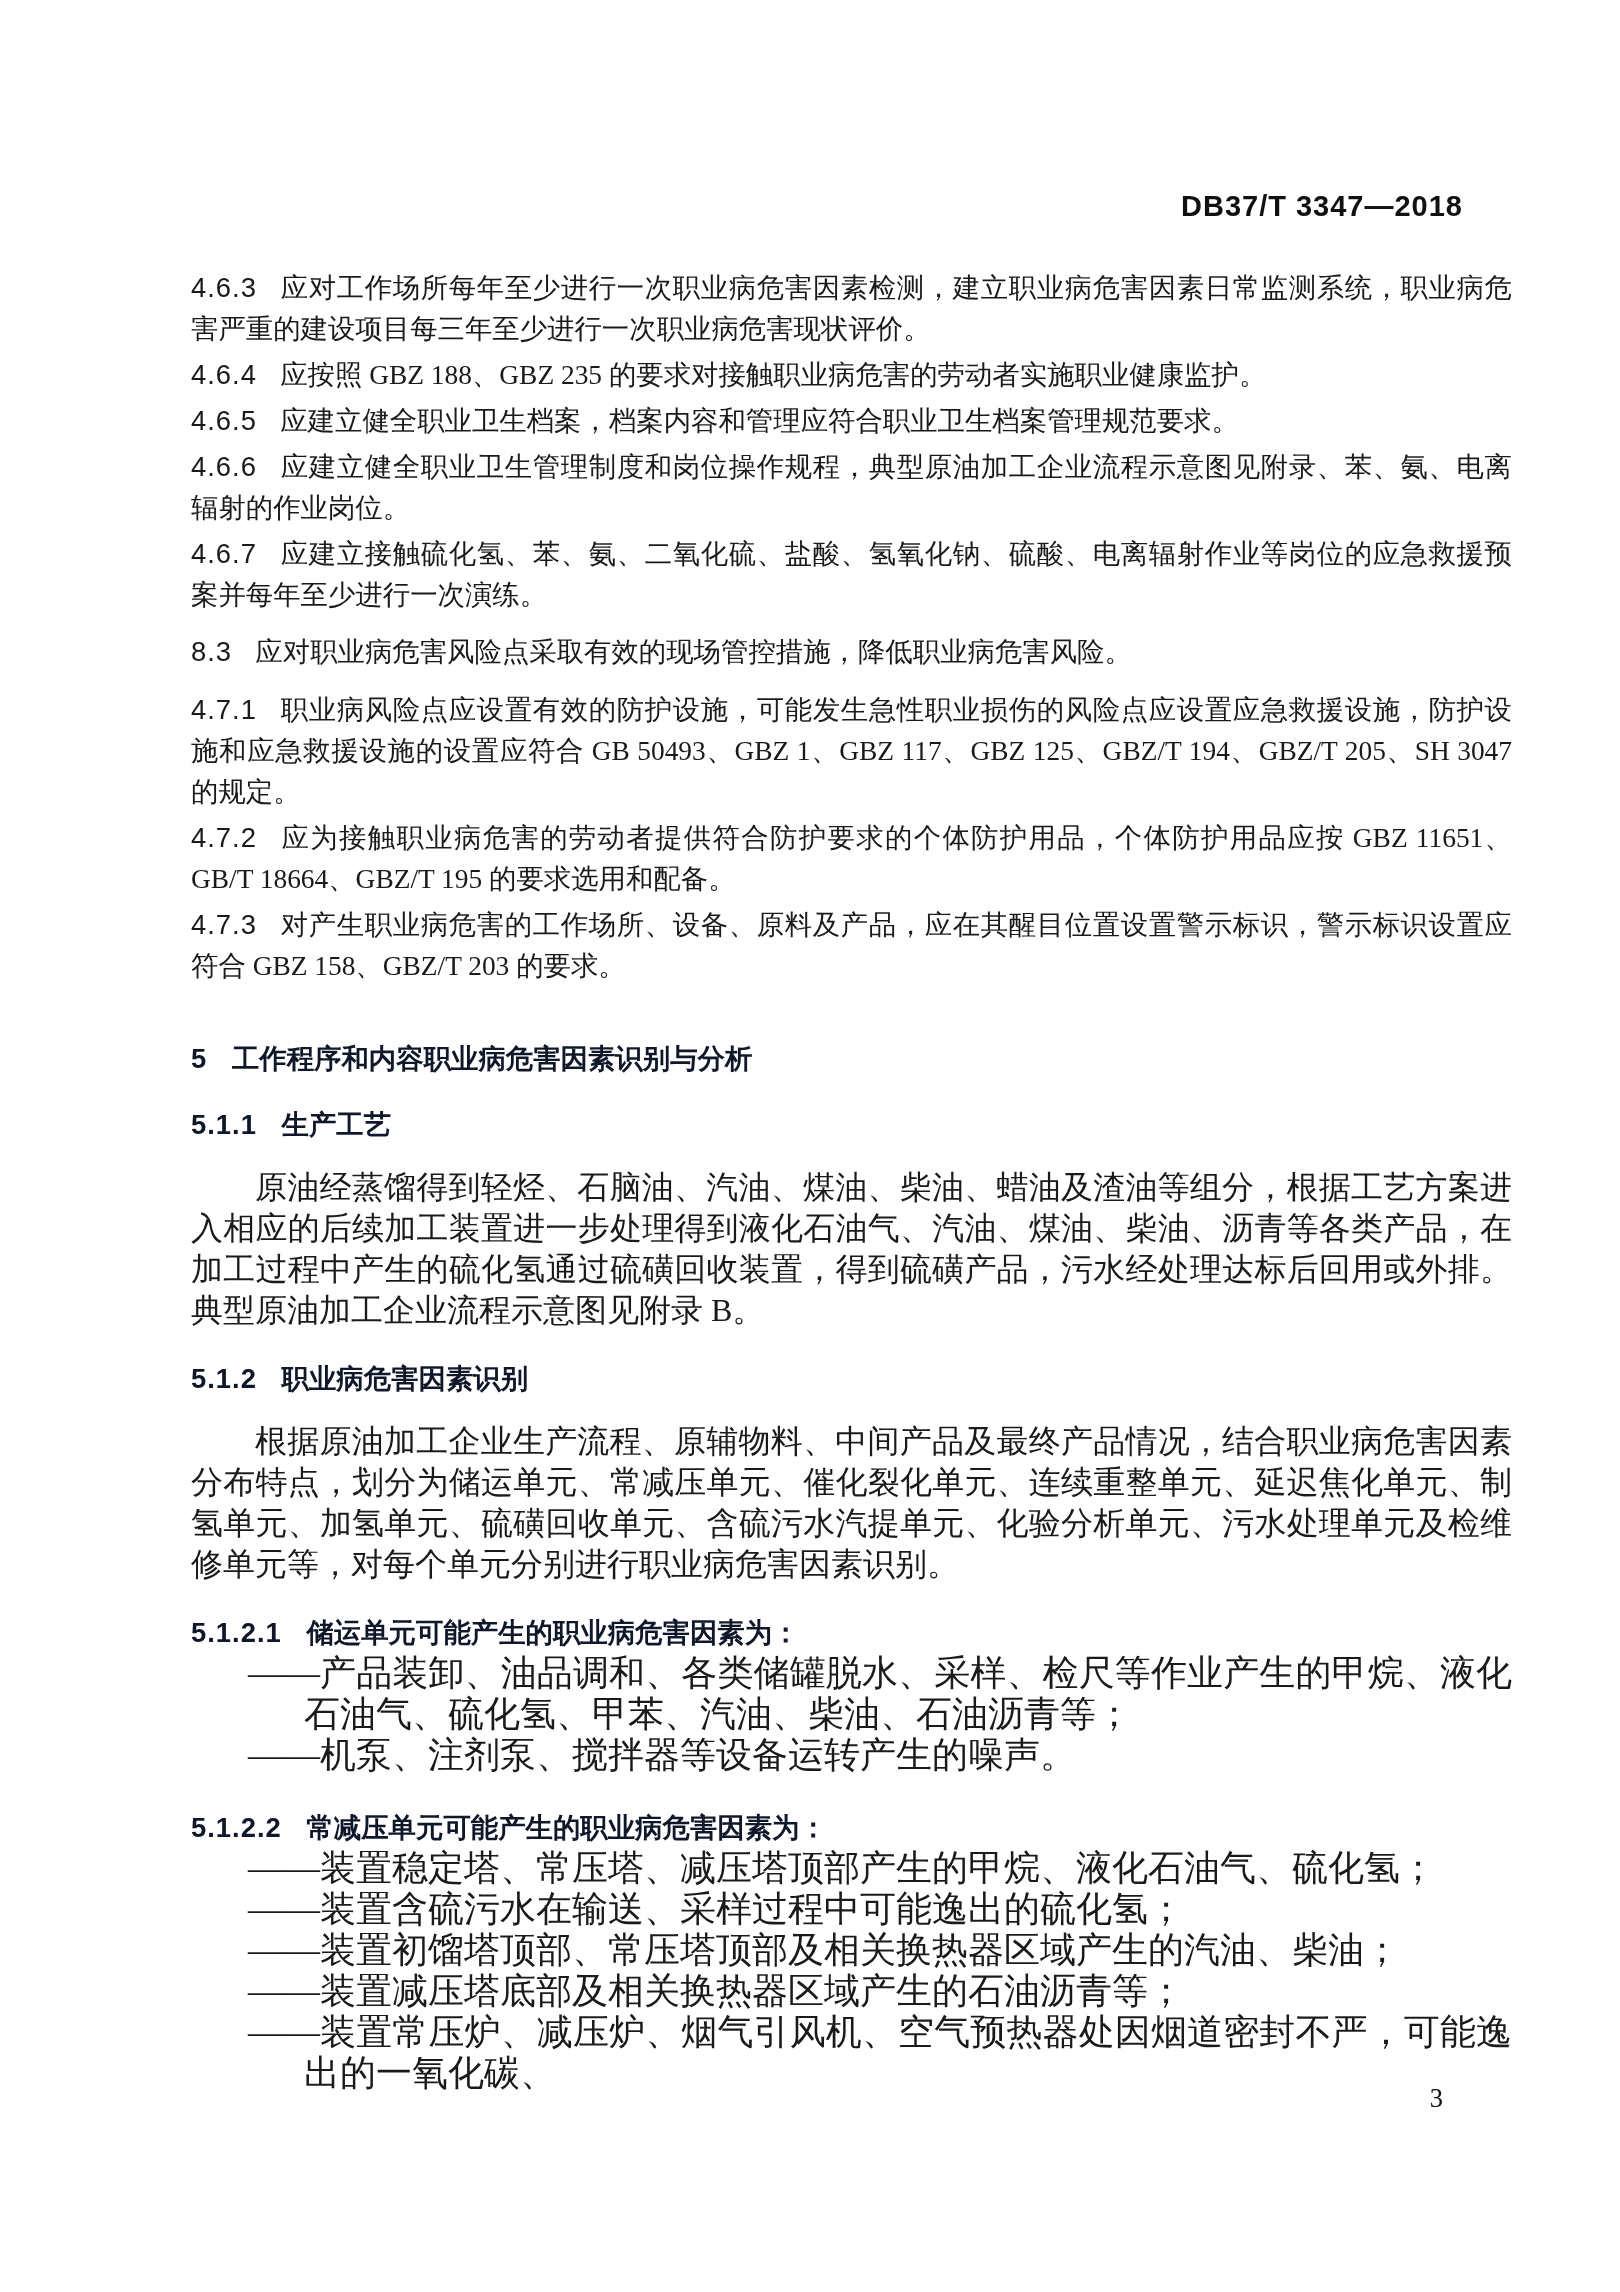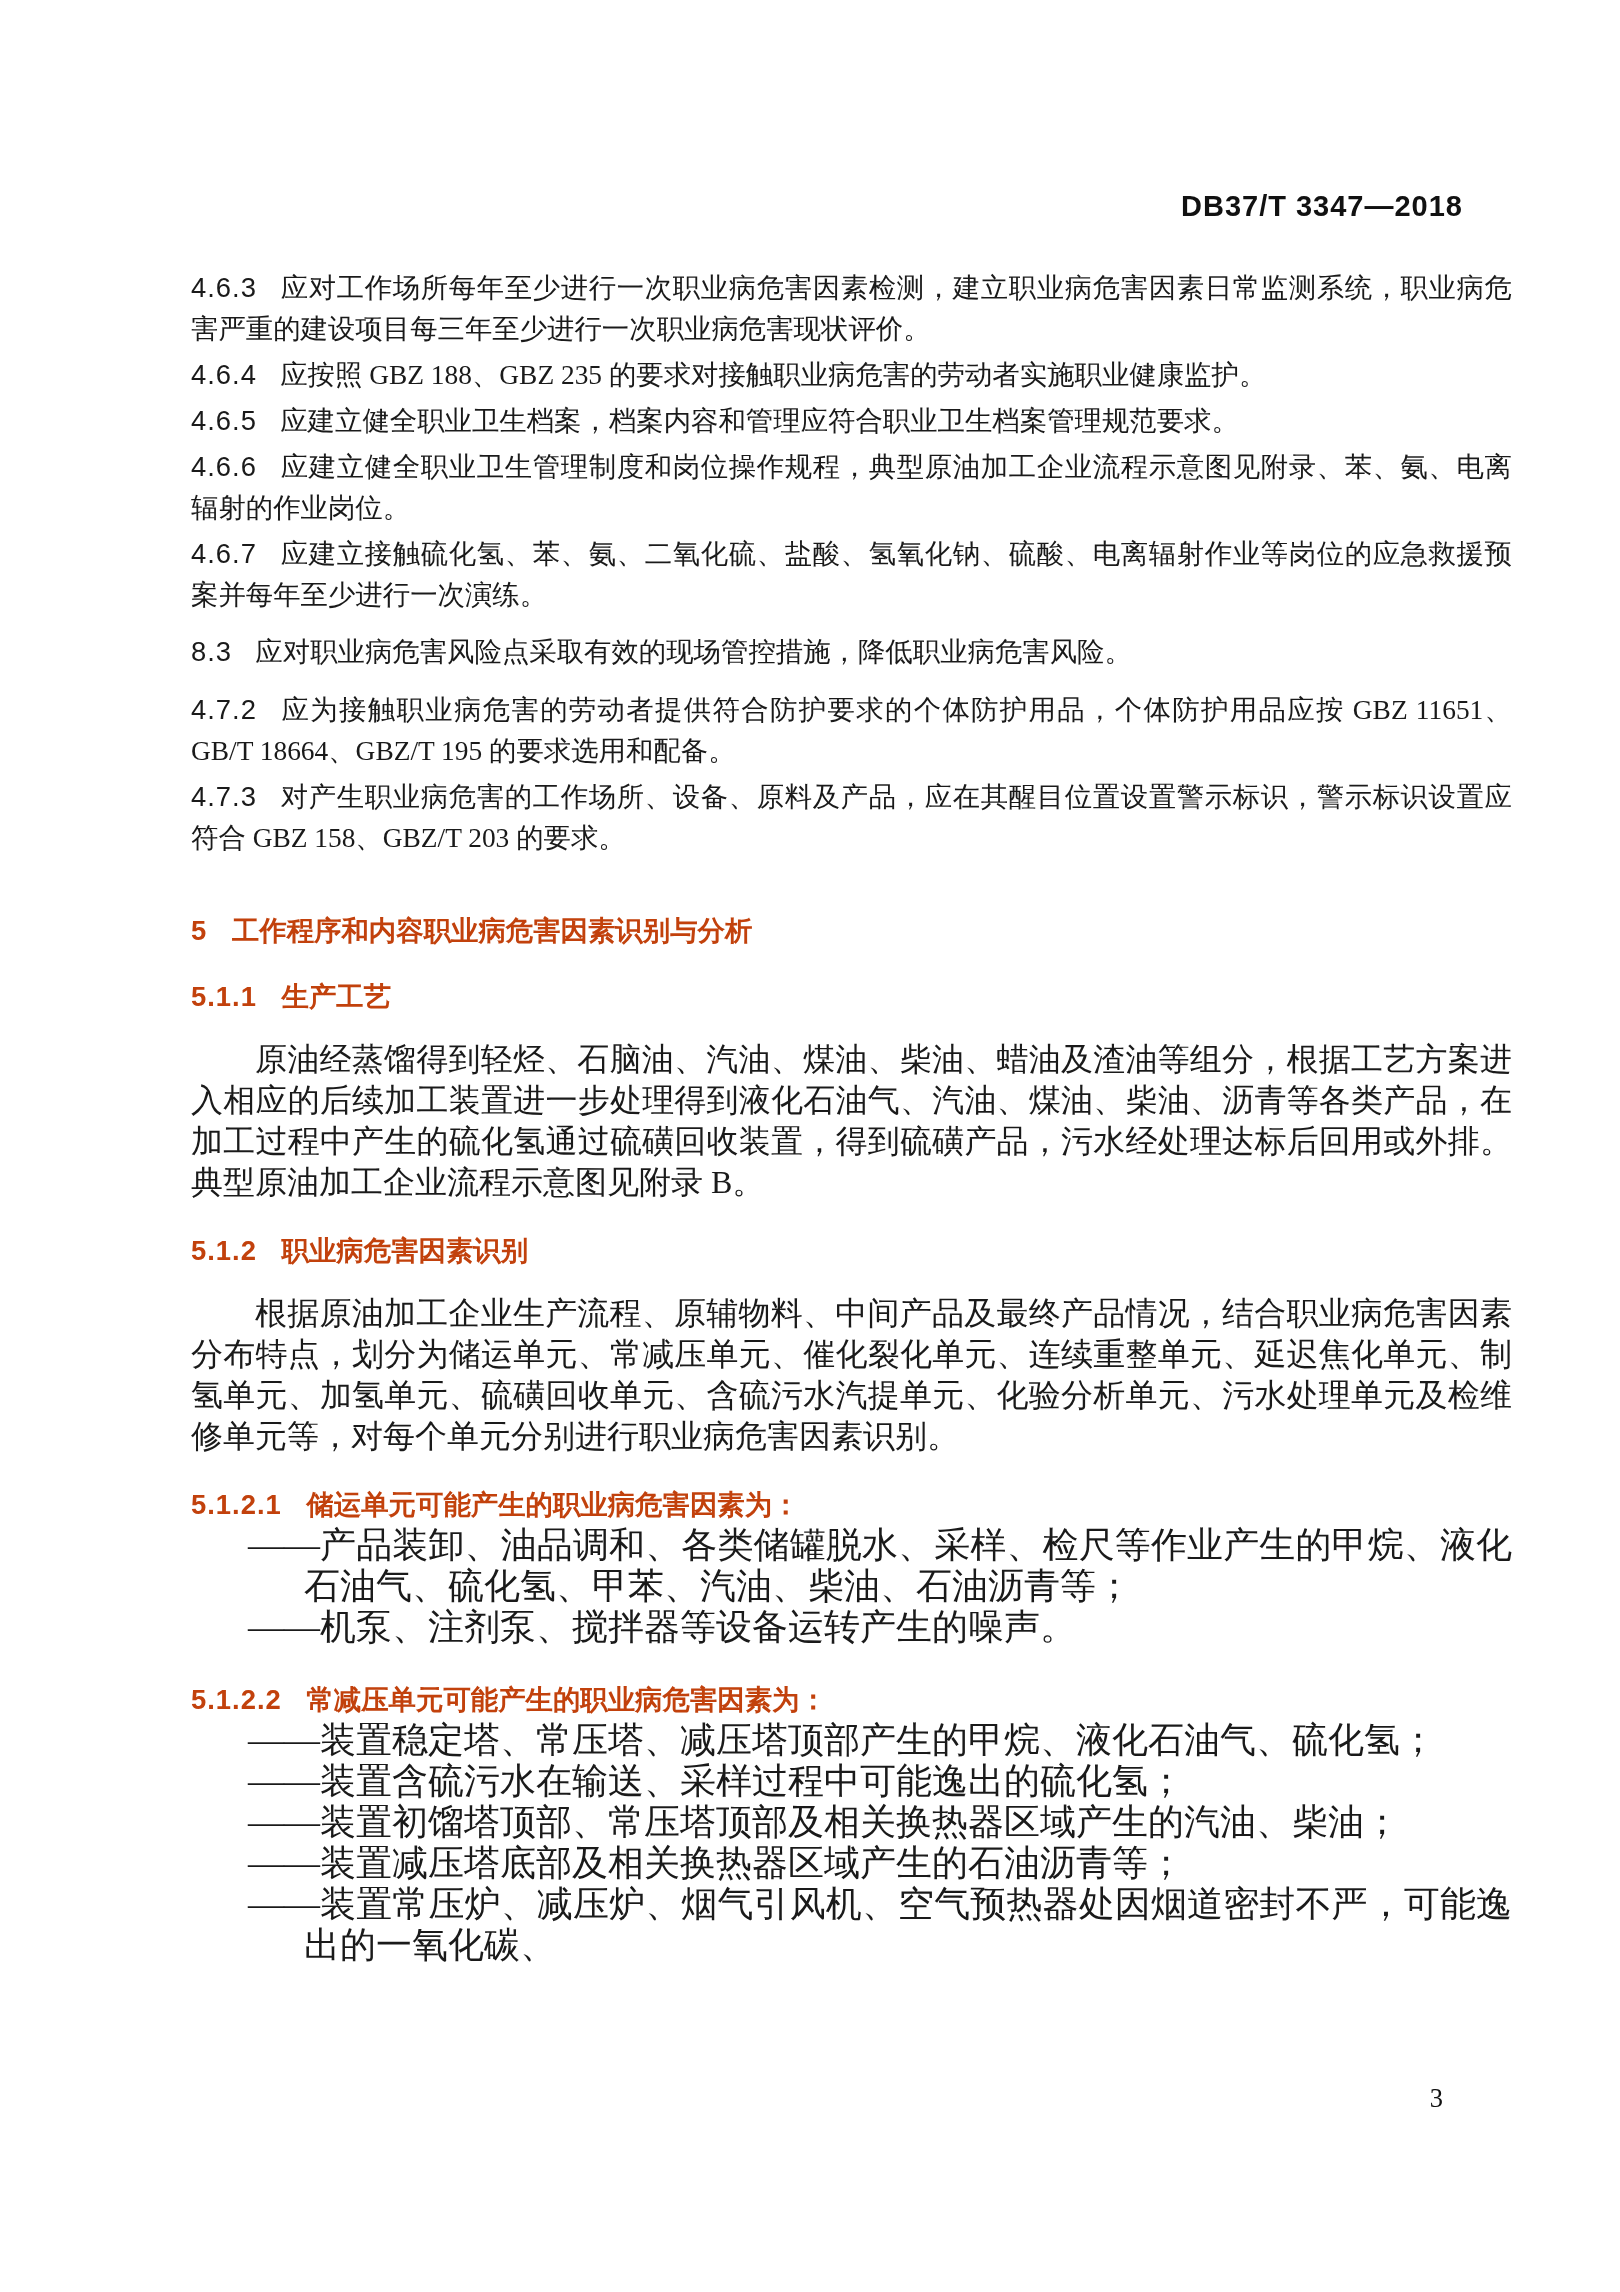--- a/index.html
+++ b/index.html
@@ -51,21 +51,21 @@
   .num {
     font-family: "Liberation Sans", "DejaVu Sans", sans-serif;
     letter-spacing: 1px;
     margin-right: 0.85em;
   }
   .heading {
     font-family: "Liberation Sans", "DejaVu Sans", sans-serif;
     font-weight: 700;
     font-size: 27.4px;
     line-height: 41px;
-    color: #c2410c;
+    color: #0f172a;
   }
   .heading .num {
     font-weight: 700;
     margin-right: 0.9em;
   }
   .h-main  { margin-top: 51px; }
   .h-511   { margin-top: 25.5px; }
   .h-512   { margin-top: 27.4px; }
   .h-5121  { margin-top: 27.4px; }
   .h-5122  { margin-top: 31px; }
@@ -108,20 +108,21 @@
     <p class="clause"><span class="num">4.6.4</span><span>应按照 GBZ 188、GBZ 235 的要求对接触职业病危害的劳动者实施职业健康监护。</span></p>
 
     <p class="clause"><span class="num">4.6.5</span><span>应建立健全职业卫生档案，档案内容和管理应符合职业卫生档案管理规范要求。</span></p>
 
     <p class="clause"><span class="num">4.6.6</span><span>应建立健全职业卫生管理制度和岗位操作规程，典型原油加工企业流程示意图见附录、苯、氨、电离辐射的作业岗位。</span></p>
 
     <p class="clause"><span class="num">4.6.7</span><span>应建立接触硫化氢、苯、氨、二氧化硫、盐酸、氢氧化钠、硫酸、电离辐射作业等岗位的应急救援预案并每年至少进行一次演练。</span></p>
 
     <p class="clause spaced"><span class="num">8.3</span><span>应对职业病危害风险点采取有效的现场管控措施，降低职业病危害风险。</span></p>
 
+    <p class="clause"><span class="num">4.7.1</span><span>职业病风险点应设置有效的防护设施，可能发生急性职业损伤的风险点应设置应急救援设施，防护设施和应急救援设施的设置应符合 GB 50493、GBZ 1、GBZ 117、GBZ 125、GBZ/T 194、GBZ/T 205、SH 3047 的规定。</span></p>
 
     <p class="clause"><span class="num">4.7.2</span><span>应为接触职业病危害的劳动者提供符合防护要求的个体防护用品，个体防护用品应按 GBZ 11651、GB/T 18664、GBZ/T 195 的要求选用和配备。</span></p>
 
     <p class="clause"><span class="num">4.7.3</span><span>对产生职业病危害的工作场所、设备、原料及产品，应在其醒目位置设置警示标识，警示标识设置应符合 GBZ 158、GBZ/T 203 的要求。</span></p>
 
     <h2 class="heading h-main"><span class="num">5</span><span>工作程序和内容职业病危害因素识别与分析</span></h2>
 
     <h3 class="heading h-511"><span class="num">5.1.1</span><span>生产工艺</span></h3>
 
     <p class="para">原油经蒸馏得到轻烃、石脑油、汽油、煤油、柴油、蜡油及渣油等组分，根据工艺方案进入相应的后续加工装置进一步处理得到液化石油气、汽油、煤油、柴油、沥青等各类产品，在加工过程中产生的硫化氢通过硫磺回收装置，得到硫磺产品，污水经处理达标后回用或外排。典型原油加工企业流程示意图见附录 B。</p>

